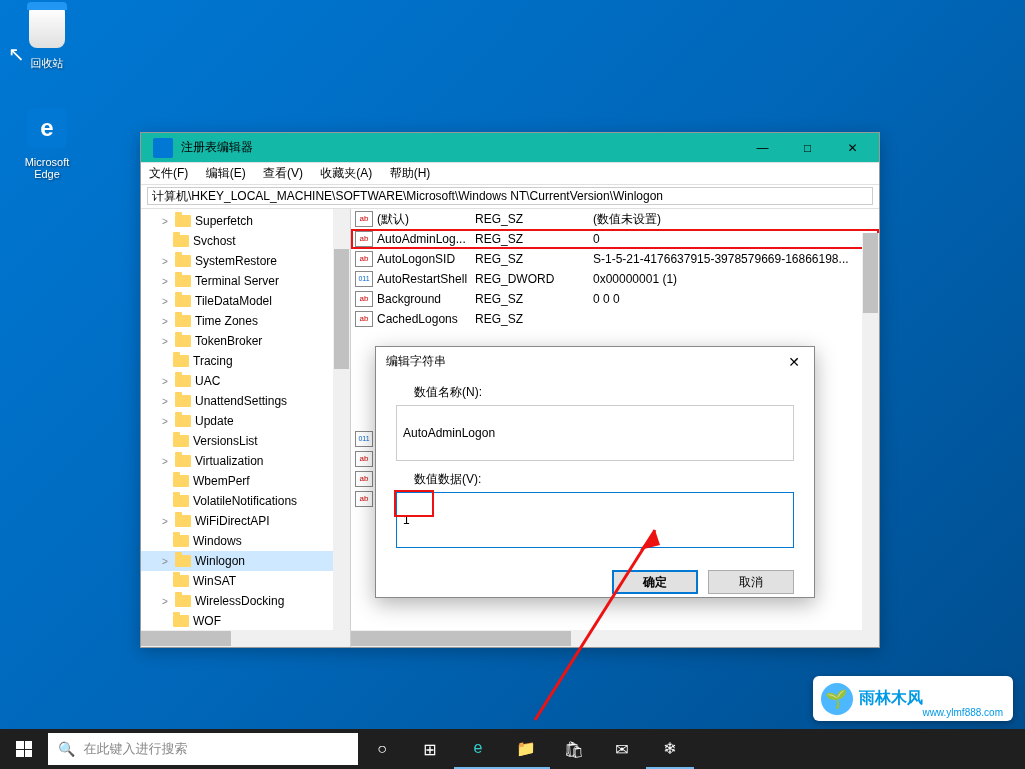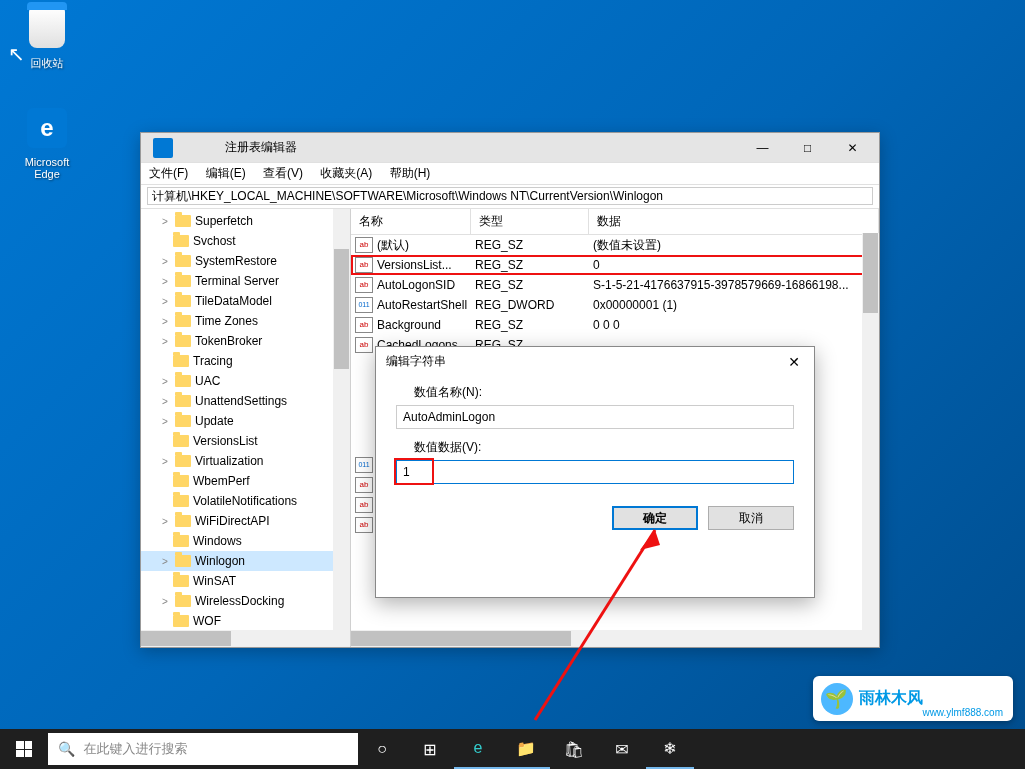--- a/index.html
+++ b/index.html
@@ -11,21 +11,21 @@
 .desktop-icon .label { color: #fff; font-size: 11px; text-shadow: 1px 1px 2px rgba(0,0,0,0.5); }
 .recycle-bin-icon { background: linear-gradient(#fff, #e0e0e0); border-radius: 4px 4px 8px 8px; width: 36px; height: 40px; position: relative; }
 .recycle-bin-icon::before { content: ""; position: absolute; top: -6px; left: -2px; width: 40px; height: 8px; background: #2196f3; border-radius: 4px 4px 0 0; }
 .edge-icon { width: 40px; height: 40px; background: #0078d4; border-radius: 6px; display: flex; align-items: center; justify-content: center; color: #fff; font-size: 24px; font-weight: bold; }
 
 
 .cursor { position: absolute; left: 8px; top: 42px; font-size: 20px; color: #fff; z-index: 100; }
 
 
 .regedit-window { position: absolute; left: 140px; top: 132px; width: 740px; height: 516px; background: #fff; border: 1px solid #999; box-shadow: 0 4px 16px rgba(0,0,0,0.25); }
-.regedit-titlebar { height: 30px; background: #e5e5e5; display: flex; align-items: center; padding: 0 4px; border-bottom: 1px solid #e0e0e0; gap: 44px; }
+.regedit-titlebar { height: 30px; background: #14b8a6; display: flex; align-items: center; padding: 0 4px; border-bottom: 1px solid #e0e0e0; }
 .regedit-titlebar .app-icon { width: 20px; height: 20px; background: #0078d4; margin: 0 8px; display: inline-block; border-radius: 2px; position: relative; }
 .regedit-titlebar .title { font-size: 12px; color: #000; flex: 1; }
 .win-controls { display: flex; margin-left: auto; }
 .win-controls div { width: 45px; height: 28px; display: flex; align-items: center; justify-content: center; font-size: 12px; cursor: pointer; }
 
 .regedit-menubar { height: 22px; padding: 2px 8px; font-size: 12px; border-bottom: 1px solid #e0e0e0; }
 .regedit-menubar span { margin-right: 14px; cursor: pointer; }
 .regedit-address { height: 24px; padding: 2px 6px; font-size: 12px; border-bottom: 1px solid #e0e0e0; background: #fff; }
 .regedit-address-input { width: 100%; border: 1px solid #ccc; padding: 1px 4px; font-size: 12px; }
 
@@ -57,21 +57,21 @@
 .values-hscroll-thumb { position: absolute; left: 0; top: 1px; width: 220px; height: 15px; background: #c1c1c1; }
 .values-vscroll { position: absolute; right: 0; top: 24px; bottom: 17px; width: 17px; background: #f0f0f0; }
 .values-vscroll-thumb { position: absolute; right: 1px; top: 0; width: 15px; height: 80px; background: #c1c1c1; }
 
 
 .edit-dialog { position: absolute; left: 375px; top: 346px; width: 440px; height: 252px; background: #fff; border: 1px solid #888; box-shadow: 0 6px 20px rgba(0,0,0,0.3); z-index: 10; }
 .edit-dialog-title { padding: 6px 10px; font-size: 12px; display: flex; justify-content: space-between; align-items: center; }
 .edit-dialog-close { cursor: pointer; font-size: 14px; width: 20px; text-align: center; }
 .edit-dialog-body { padding: 4px 20px 12px; font-size: 12px; }
 .edit-dialog-body label { display: block; margin: 4px 18px 4px; }
-.edit-dialog-body input { width: 100%; padding: 4px 6px; border: 1px solid #7a7a7a; font-size: 12px; }
+.edit-dialog-body input { width: 100%; padding: 20px 6px; border: 1px solid #7a7a7a; font-size: 12px; }
 .edit-dialog-body input.readonly { background: #fff; border-color: #ccc; }
 .edit-dialog-body input.value-input { border: 1px solid #0078d4; }
 .edit-dialog-buttons { display: flex; justify-content: flex-end; gap: 10px; padding: 10px 20px; }
 .edit-dialog-buttons button { width: 86px; height: 24px; font-size: 12px; border: 1px solid #adadad; background: #e1e1e1; cursor: pointer; }
 .edit-dialog-buttons button.ok { border: 2px solid #0078d4; font-weight: bold; }
 .input-highlight { position: absolute; border: 2px solid #e11; pointer-events: none; }
 
 
 .arrow-svg { position: absolute; left: 500px; top: 525px; pointer-events: none; z-index: 50; }
 
@@ -238,35 +238,30 @@
           </div>
         </div>
       <div class="tree-scroll">
           <div class="tree-scroll-thumb"></div>
         </div>
       <div class="tree-hscroll">
           <div class="tree-hscroll-thumb"></div>
         </div>
     </div>
     <div class="regedit-values">
-      <div class="values-header">
-        <div class="col-name">名称</div>
-        <div class="col-type">类型</div>
-        <div class="col-data">数据</div>
-      </div>
       <div id="values-list">
           <div class="value-row">
             <span class="vicon str"></span>
             <span class="vname">(默认)</span>
             <span class="vtype">REG_SZ</span>
             <span class="vdata">(数值未设置)</span>
           </div>
           <div class="value-row highlighted">
             <span class="vicon str"></span>
-            <span class="vname">VersionsList...</span>
+            <span class="vname">AutoAdminLog...</span>
             <span class="vtype">REG_SZ</span>
             <span class="vdata">0</span>
           </div>
           <div class="value-row">
             <span class="vicon str"></span>
             <span class="vname">AutoLogonSID</span>
             <span class="vtype">REG_SZ</span>
             <span class="vdata">S-1-5-21-4176637915-3978579669-16866198...</span>
           </div>
           <div class="value-row">

